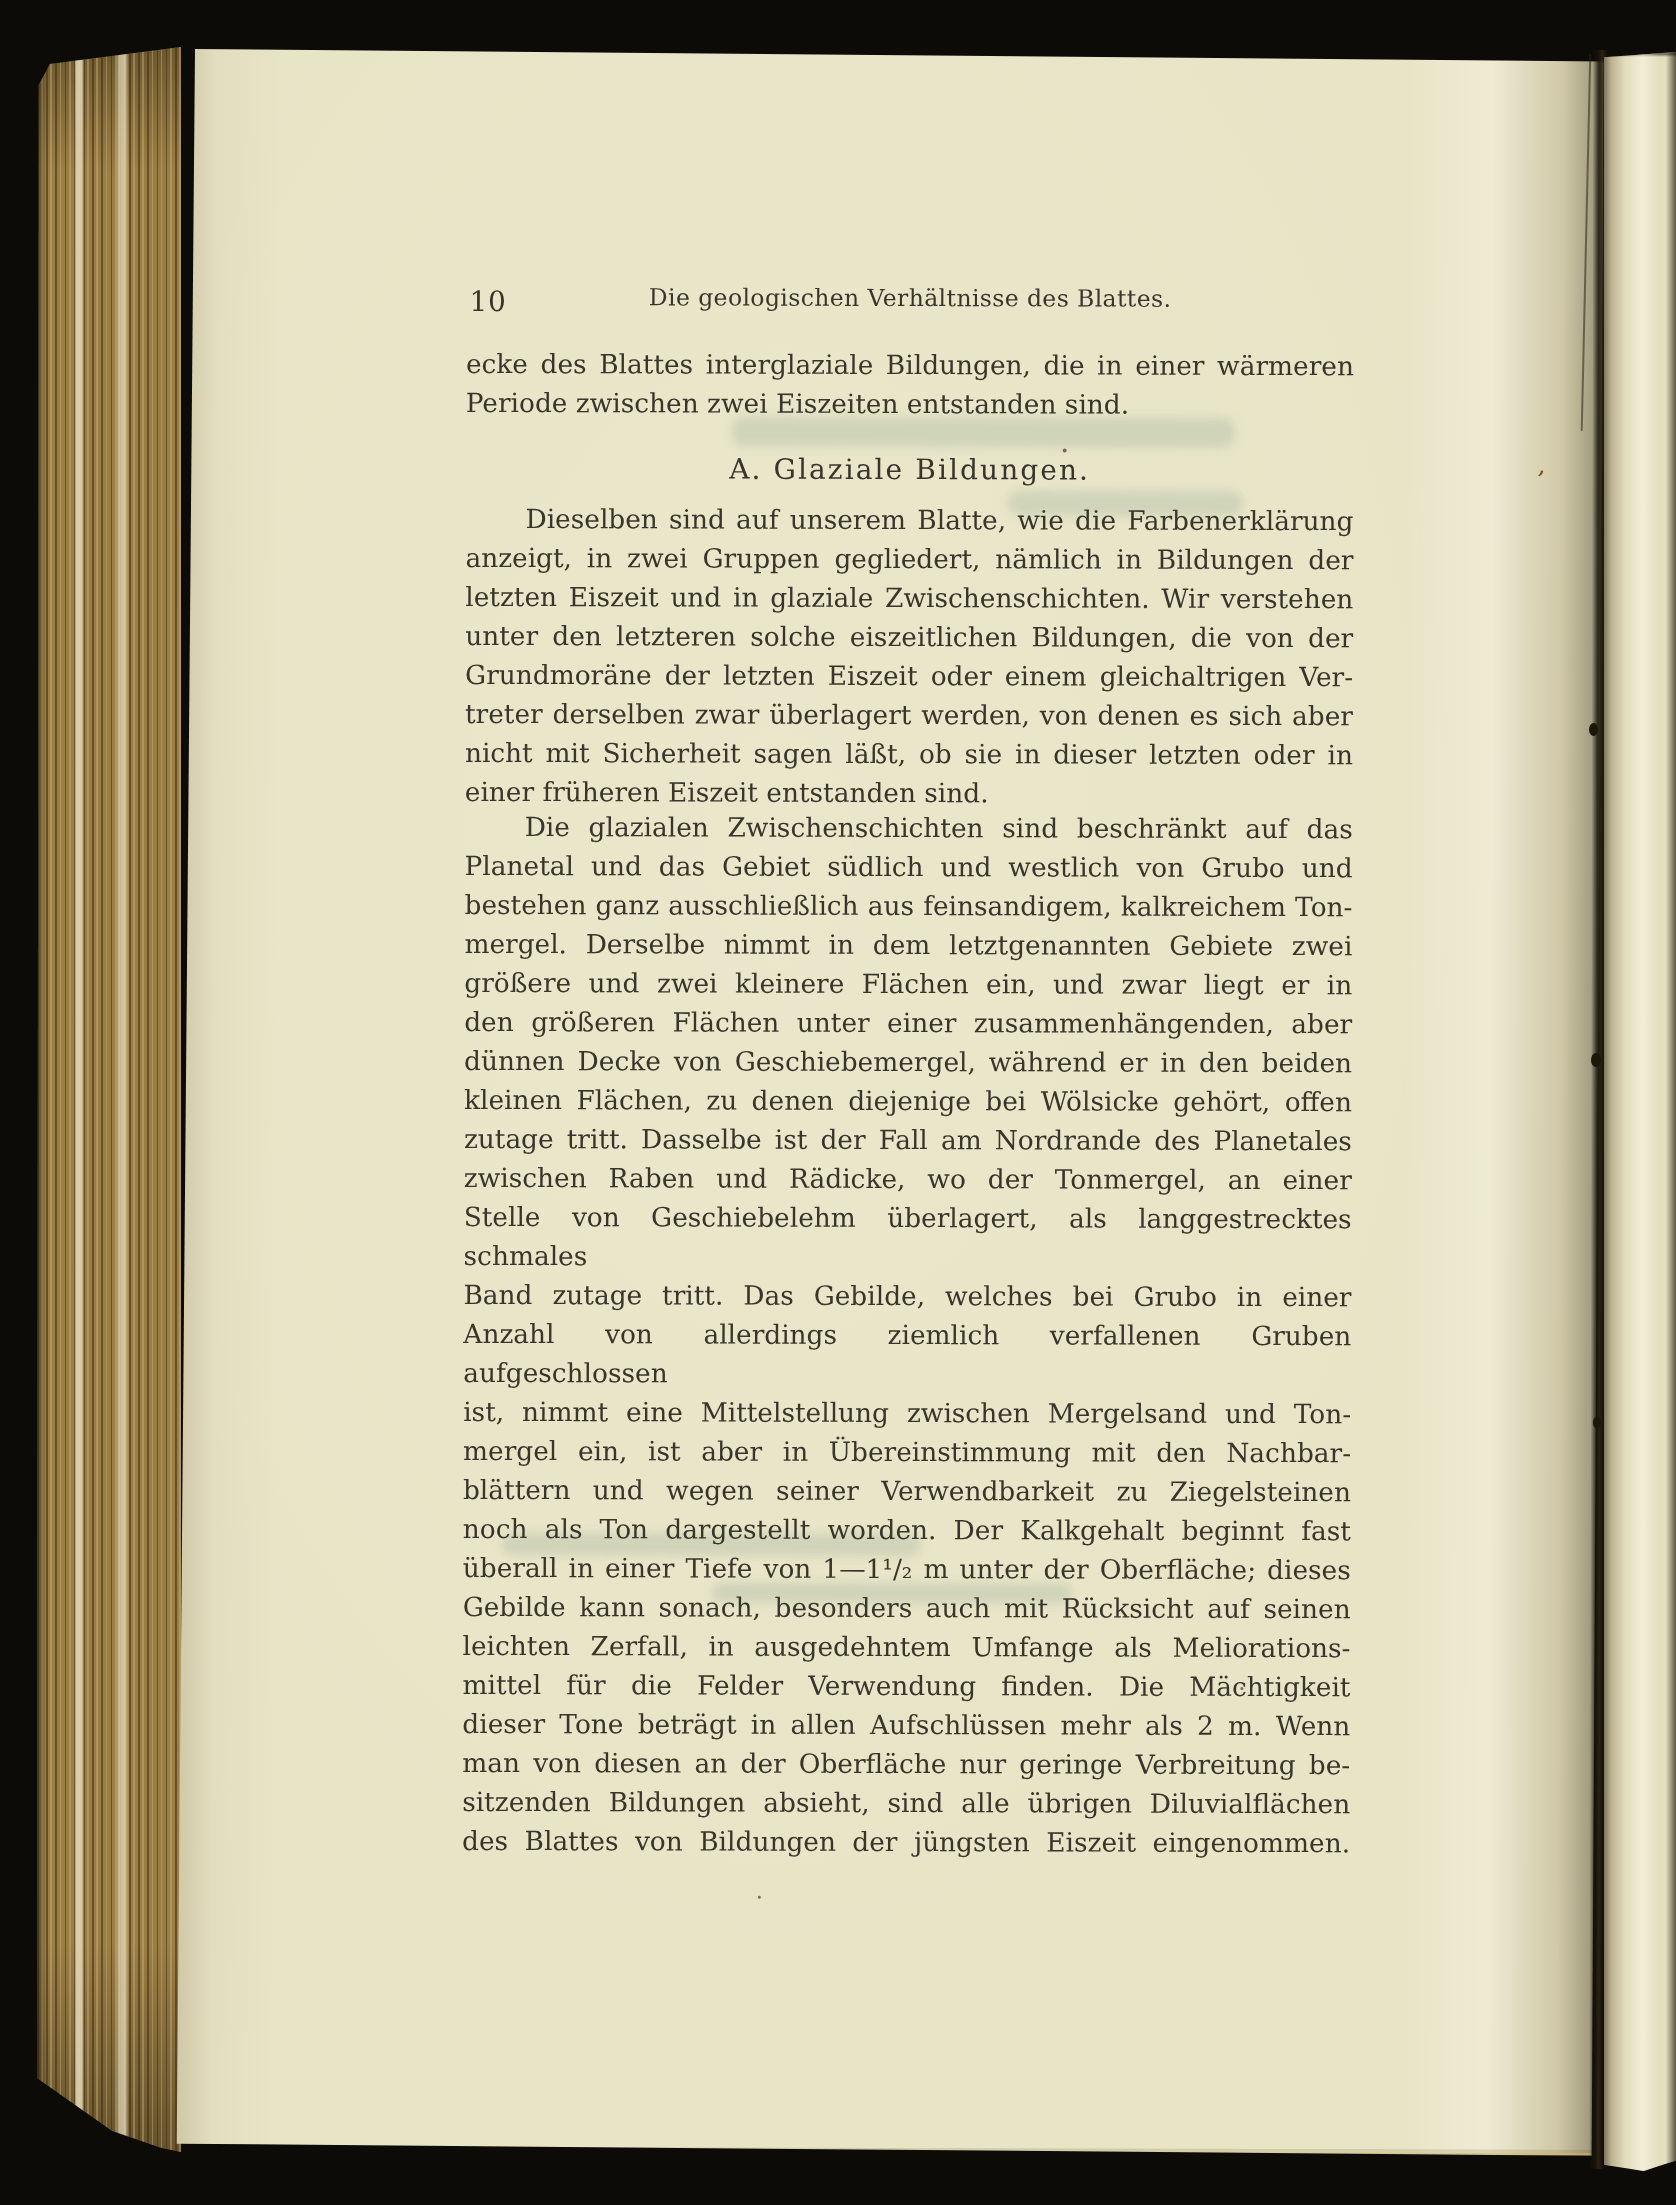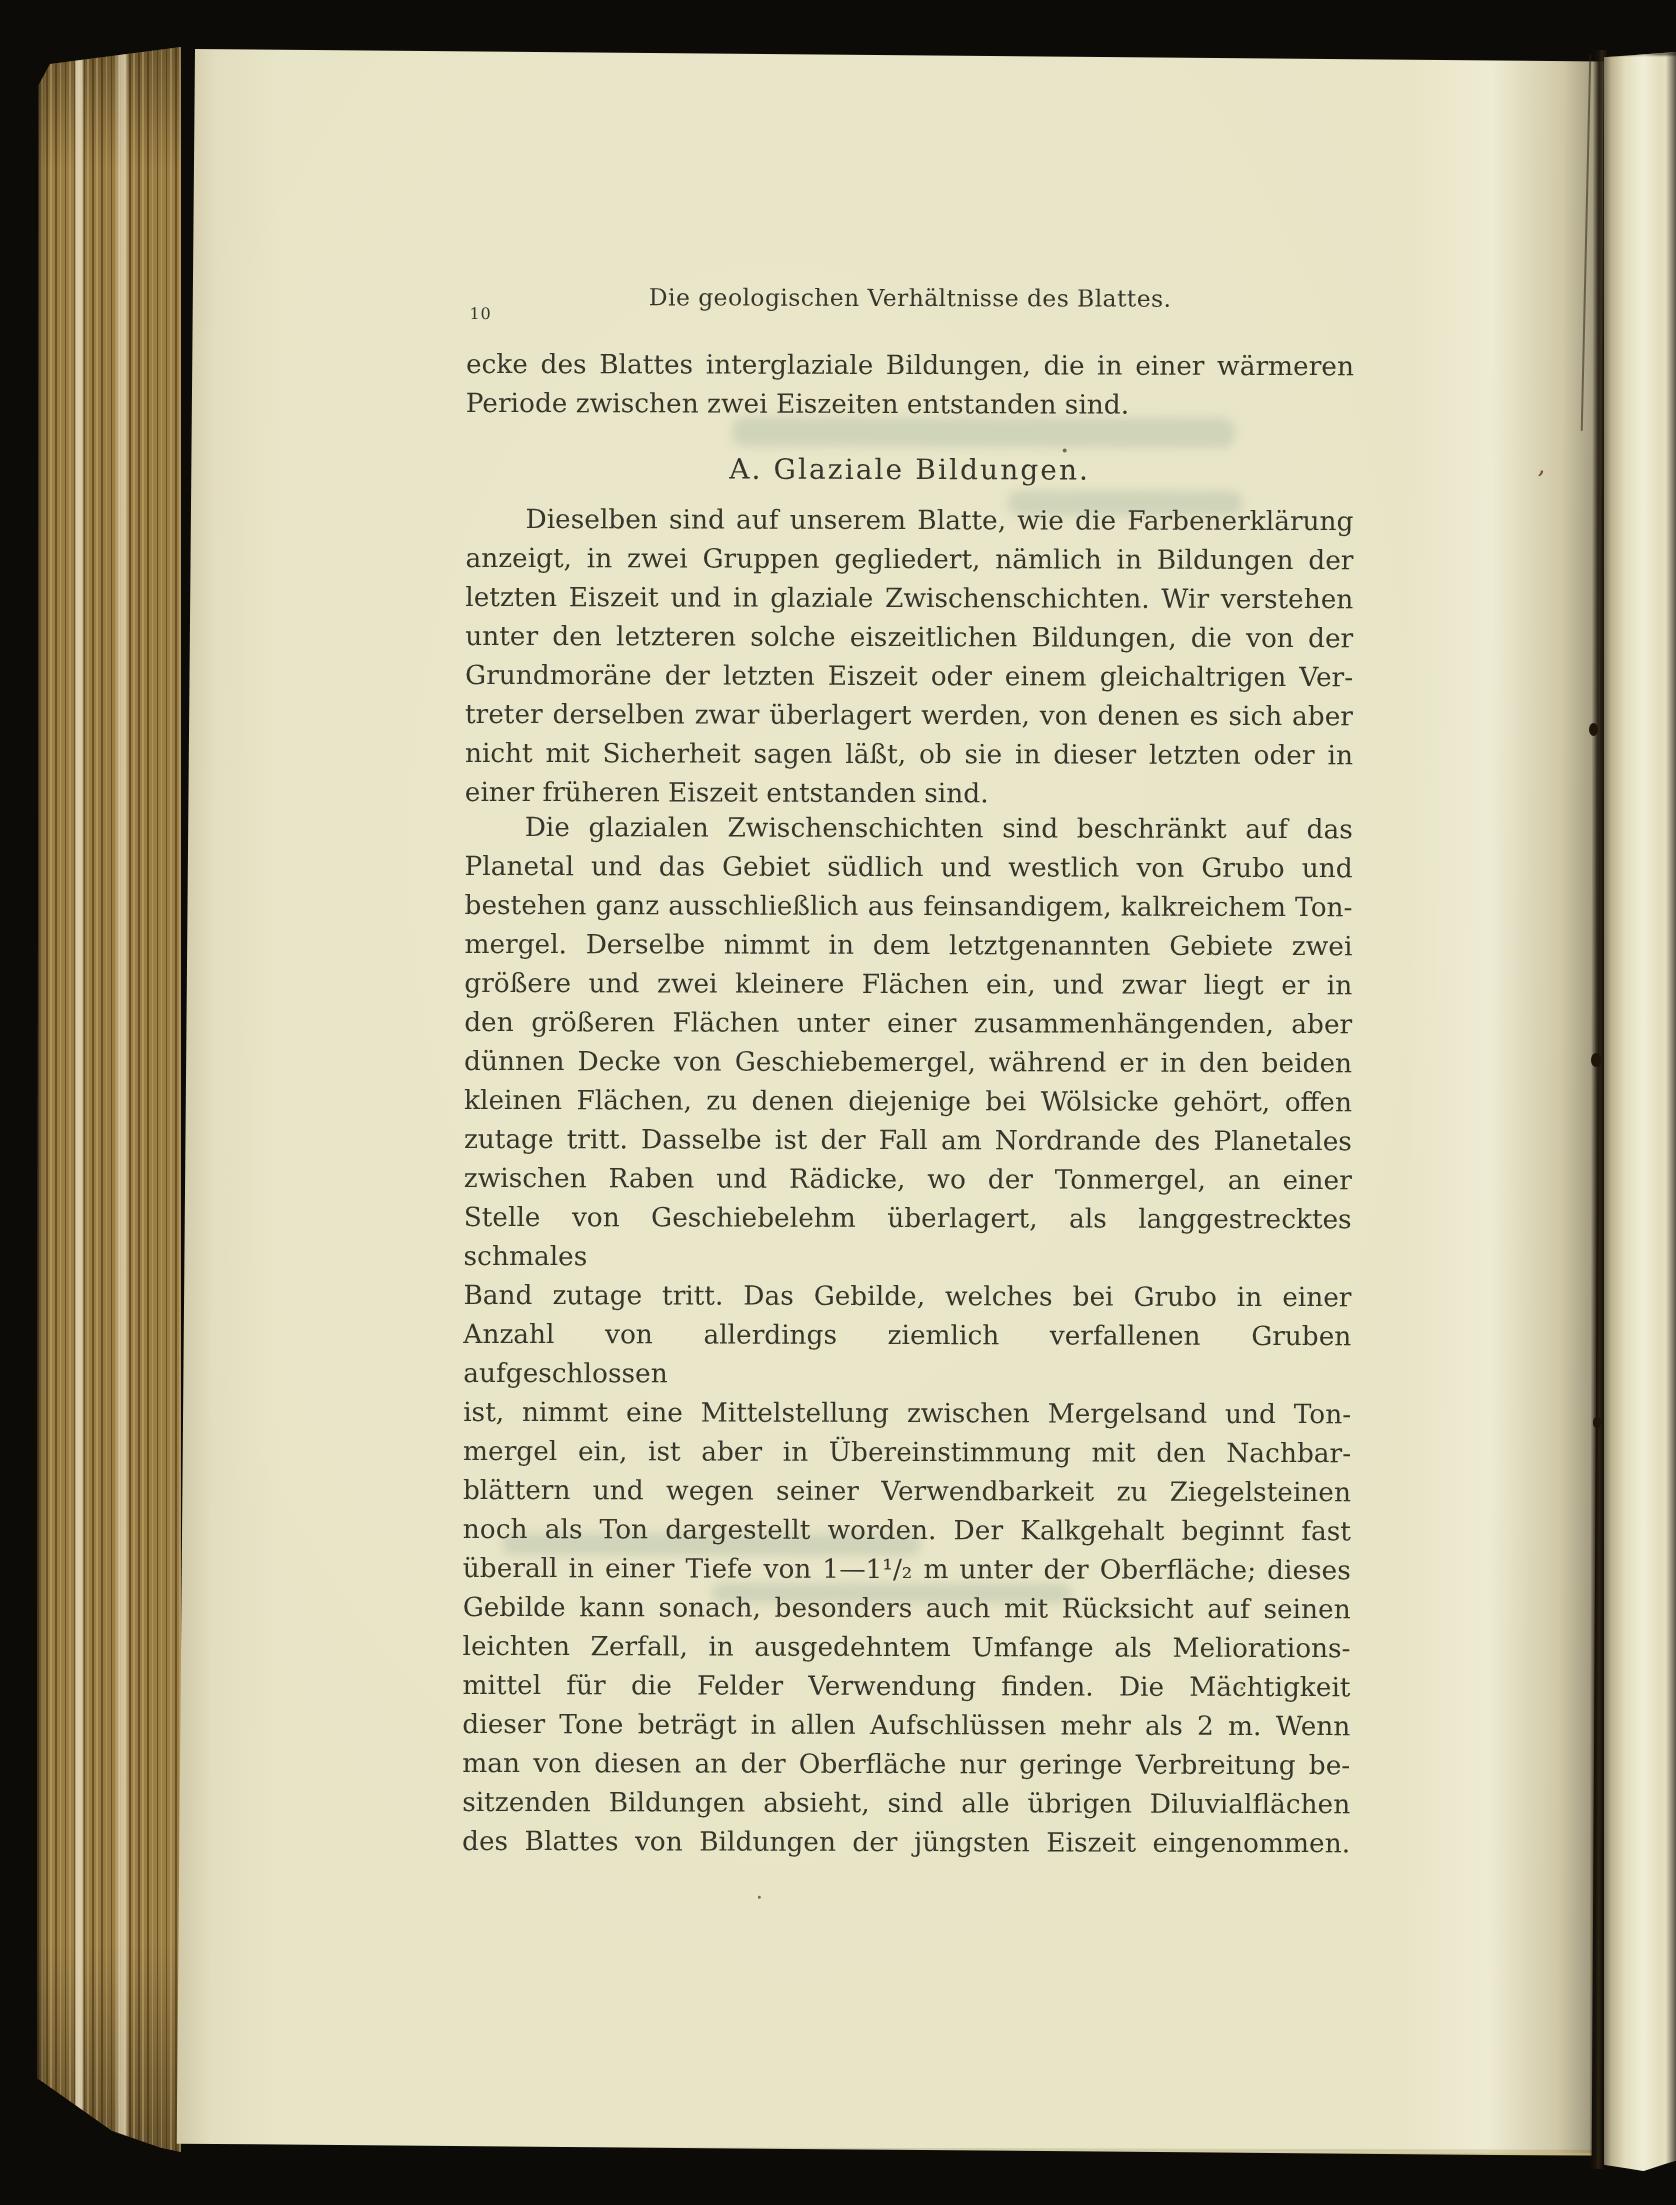--- a/index.html
+++ b/index.html
@@ -50,21 +50,21 @@
   .speck.k1 { left:883px; top:401px; }
   .speck.k2 { left:1064px; top:1639px; width:3.4px; height:3.4px; }
   .speck.k3 { left:582px;  top:1849px; width:3.4px; height:3.4px; }
 
   
   .content {
     position:absolute; left:286px; top:0; width:888px; height:100%;
     color:#38352b;
   }
   .running-head { position:absolute; top:234px; left:0; width:100%; height:35px; line-height:35px; }
-  .pagenum { position:absolute; left:3.4px; top:16px; font-size:16px; letter-spacing:0.8px; }
+  .pagenum { position:absolute; left:3.4px; top:4px; font-size:28px; letter-spacing:0.8px; }
   .runtitle { display:block; text-align:center; font-size:23.5px; letter-spacing:0.4px; }
 
   .para { position:absolute; left:0; width:100%; }
   .p1 { top:298px; }
   .p2 { top:453px; }
   .p3 { top:761px; }
   .tline {
     font-size:26.4px; line-height:39px;
     text-align:justify; text-align-last:justify;
     white-space:normal;

